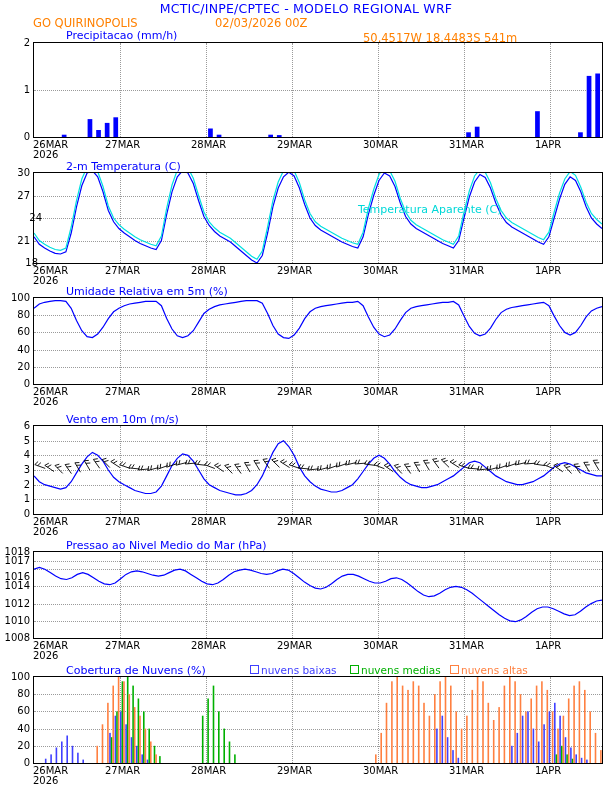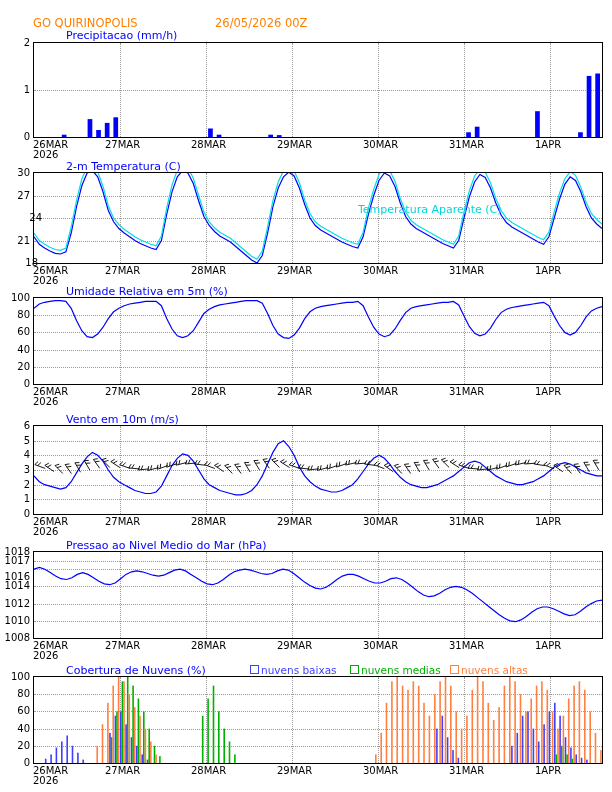--- a/index.html
+++ b/index.html
@@ -19,22 +19,24 @@
   .gridh{position:absolute;height:1px;border-top:1px dotted #9a9a9a;}
   svg{display:block;}
   .legend-item{position:absolute;font-size:10.5px;white-space:nowrap;}
   .lgbox{display:inline-block;width:7px;height:7px;border:1px solid;margin-right:2px;vertical-align:0px;}
 </style>
 </head>
 <body>
 
 <div class="page">
 
+  <div class="hdr-title">MCTIC/INPE/CPTEC - MODELO REGIONAL WRF</div>
   <div class="hdr-left">GO QUIRINOPOLIS</div>
-  <div class="hdr-mid">26/05/2026 00Z</div>
+  <div class="hdr-mid">02/03/2026 00Z</div>
+  <div class="hdr-right">50.4517W 18.4483S 541m</div>
 
   <div id="charts">
       <div class="plot" style="left:33px;top:42px;width:570px;height:96px;">
         <div class="gridh" style="left:0;top:47px;width:568px;"></div>
         <div class="gridv" style="left:86px;top:0;height:94px;"></div>
         <div class="gridv" style="left:172px;top:0;height:94px;"></div>
         <div class="gridv" style="left:258px;top:0;height:94px;"></div>
         <div class="gridv" style="left:344px;top:0;height:94px;"></div>
         <div class="gridv" style="left:430px;top:0;height:94px;"></div>
         <div class="gridv" style="left:516px;top:0;height:94px;"></div>

